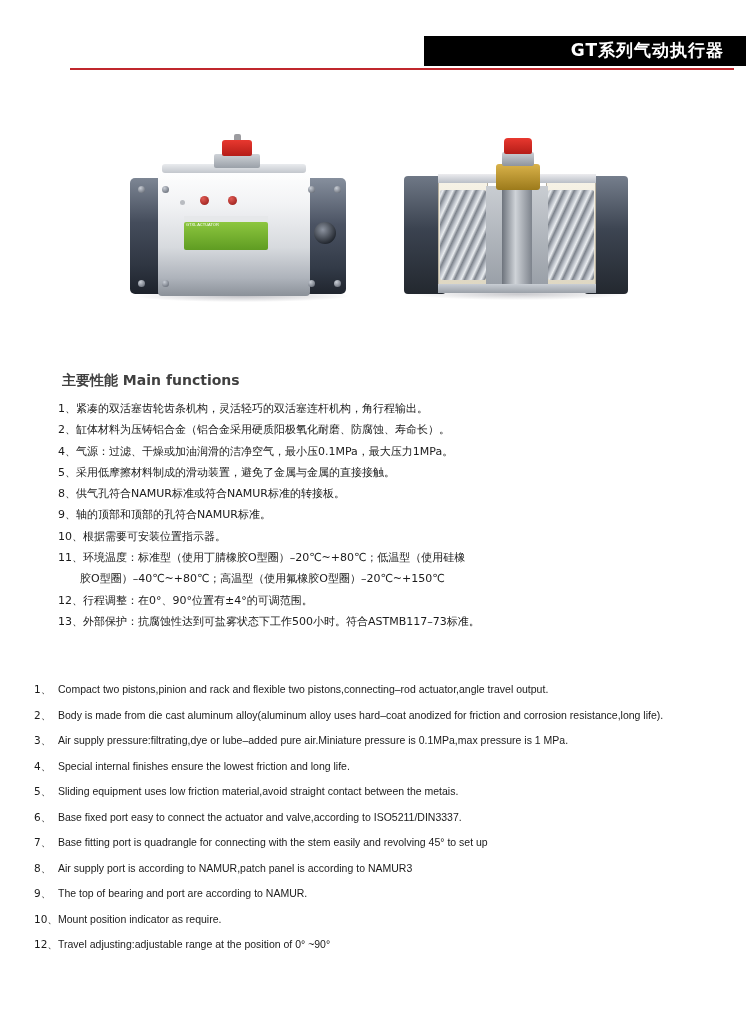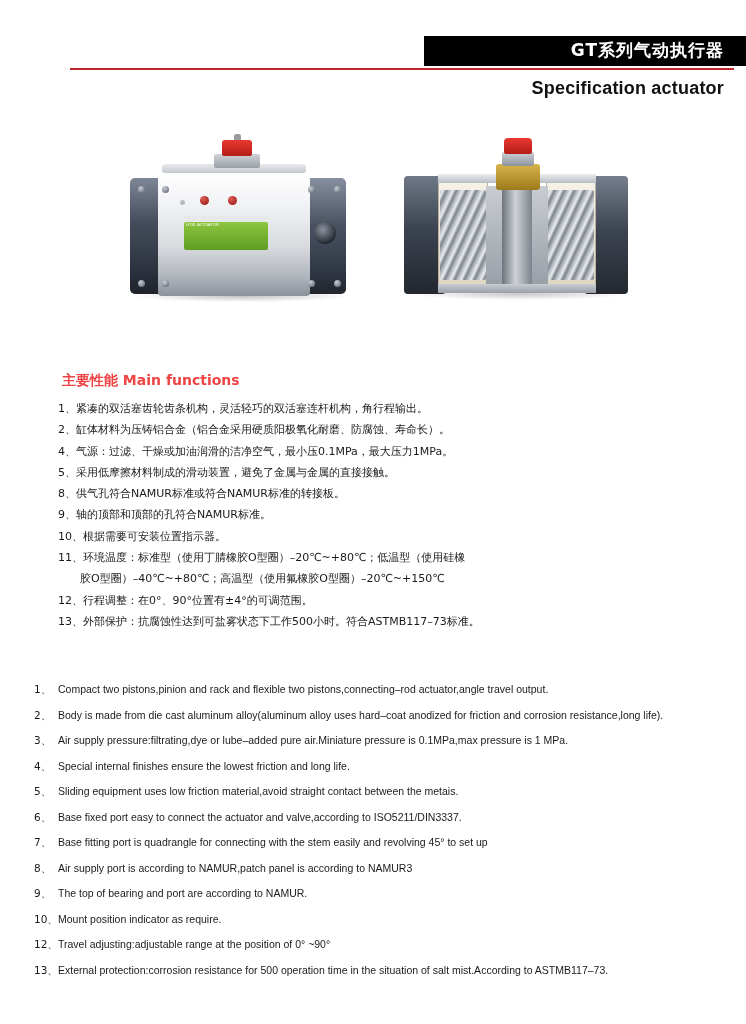--- a/index.html
+++ b/index.html
@@ -209,21 +209,21 @@
   }
 
   
   .section-title {
     position: absolute;
     left: 62px;
     top: 372px;
     font-size: 14px;
     font-weight: bold;
     font-family: "DejaVu Sans", "Liberation Sans", sans-serif;
-    color: #ef4444;
+    color: #404040;
   }
   .cn-list {
     position: absolute;
     left: 58px;
     top: 398px;
     width: 660px;
     font-family: "DejaVu Sans", "Liberation Sans", sans-serif;
     font-size: 11px;
     color: #1a1a1a;
     line-height: 21.3px;
@@ -252,21 +252,20 @@
   .en-list .txt { flex: 1 1 auto; }
 </style>
 </head>
 <body>
 
 <div class="header">
   <div class="header-bar">
     <div class="black-block"></div>
     <div class="header-title-cn">GT系列气动执行器</div>
     <div class="header-rule"></div>
-    <div class="header-title-en">Specification actuator</div>
   </div>
 </div>
 
 <div class="images">
 
   <div class="photo left">
     <div class="act-l-shadow"></div>
     <div class="act-l-endcap-left"></div>
     <div class="act-l-endcap-right"></div>
     <div class="act-l-body"></div>
@@ -364,17 +363,13 @@
     <span class="txt">The top of bearing and port are according to NAMUR.</span>
   </div>
   <div class="item">
     <span class="num">10、</span>
     <span class="txt">Mount position indicator as require.</span>
   </div>
   <div class="item">
     <span class="num">12、</span>
     <span class="txt">Travel adjusting:adjustable range at the position of 0°  ~90°</span>
   </div>
-  <div class="item">
-    <span class="num">13、</span>
-    <span class="txt">External protection:corrosion resistance for 500 operation time in the situation of salt mist.According to ASTMB117–73.</span>
-  </div>
 </div>
 
 </body></html>

